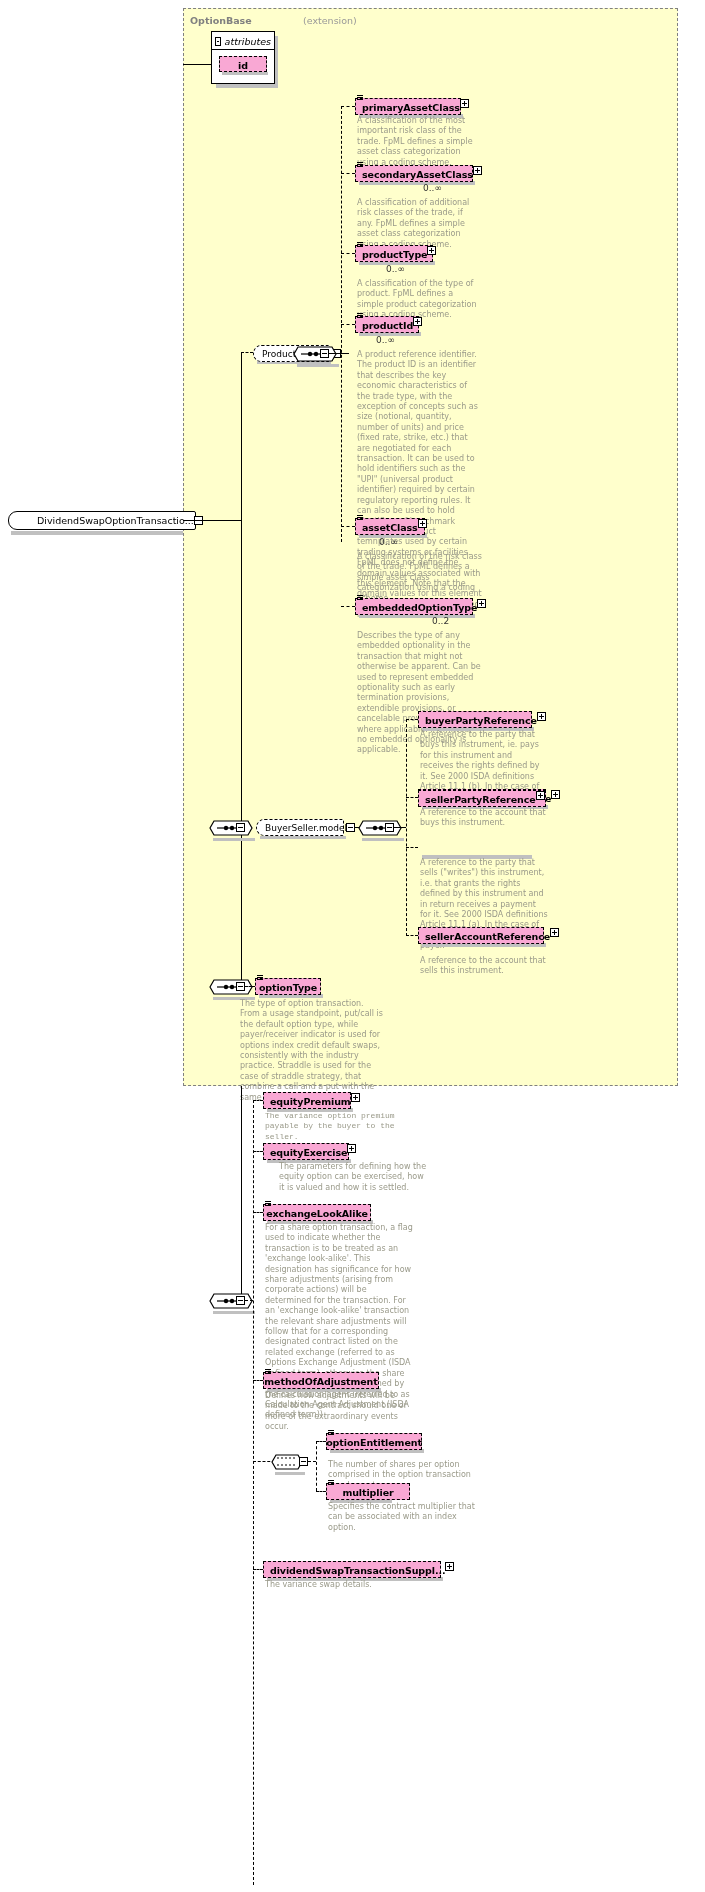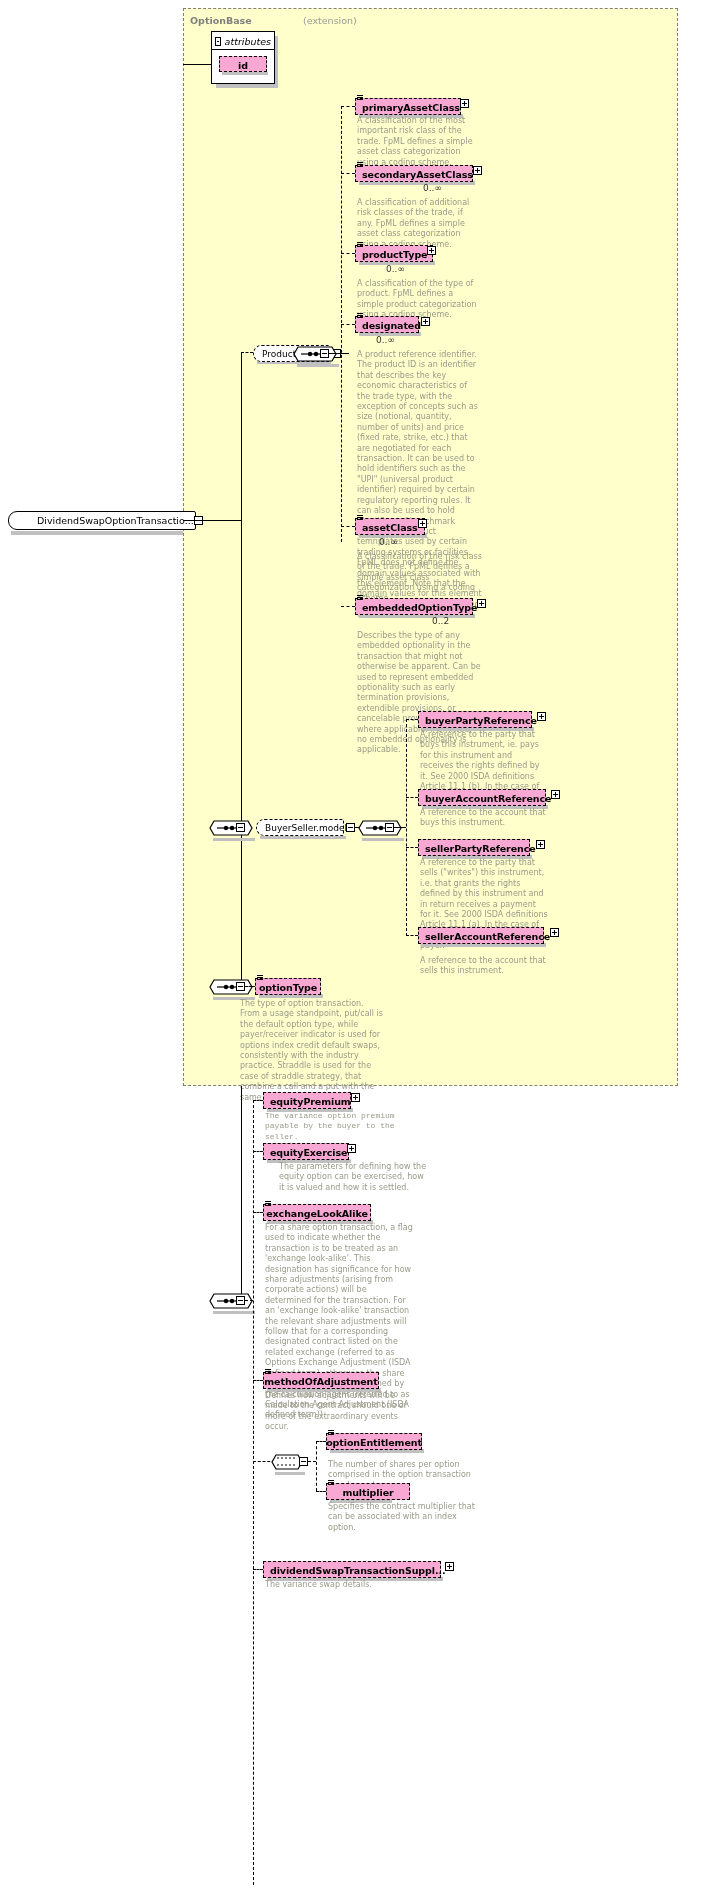--- a/index.html
+++ b/index.html
@@ -280,21 +280,21 @@
       <i></i>
       <i></i>
       <i></i>
     </div>
   <div class="card" style="left:386px; top:264px;">0..∞</div>
   <div class="doc" style="left:357px; top:279px; width:122px;">A classification of the type of product. FpML defines a simple product categorization using a coding scheme.</div>
 
   <div class="ln-h dash" style="left:341px; top:324px; width:14px;"></div>
   <div class="shadow" style="left:359px; top:332px; width:62px; height:4px;"></div>
   <div class="node optional" style="left:355px; top:316px; width:64px;">
-    <span class="lbl">designated</span>
+    <span class="lbl">productId</span>
     <span class="pm plus" style="margin-left:auto;"></span>
   </div>
   <div class="typeglyph" style="left:357px; top:313px;">
       <i></i>
       <i></i>
       <i></i>
     </div>
   <div class="card" style="left:376px; top:335px;">0..∞</div>
   <div class="doc" style="left:357px; top:350px; width:125px;">A product reference identifier. The product ID is an identifier that describes the key economic characteristics of the trade type, with the exception of concepts such as size (notional, quantity, number of units) and price (fixed rate, strike, etc.) that are negotiated for each transaction. It can be used to hold identifiers such as the "UPI" (universal product identifier) required by certain regulatory reporting rules. It can also be used to hold identifiers of benchmark products or product temnplates used by certain trading systems or facilities. FpML does not define the domain values associated with this element. Note that the domain values for this element are not strictly an enumerated list.</div>
 
@@ -369,21 +369,21 @@
   <div class="ln-h dash" style="left:406px; top:797px; width:12px;"></div>
   <div class="shadow" style="left:422px; top:805px; width:126px; height:4px;"></div>
   <div class="node optional" style="left:418px; top:789px; width:128px;">
     <span class="lbl">buyerAccountReference</span>
     <span class="pm plus" style="margin-left:auto;"></span>
   </div>
   <div class="doc" style="left:420px; top:808px; width:128px;">A reference to the account that buys this instrument.</div>
 
   <div class="ln-h dash" style="left:406px; top:847px; width:12px;"></div>
   <div class="shadow" style="left:422px; top:855px; width:110px; height:4px;"></div>
-  <div class="node optional" style="left:418px; top:839px; width:112px;">
+  <div class="node optional" style="left:418px; top:790px; width:128px;">
     <span class="lbl">sellerPartyReference</span>
     <span class="pm plus" style="margin-left:auto;"></span>
   </div>
   <div class="doc" style="left:420px; top:858px; width:128px;">A reference to the party that sells ("writes") this instrument, i.e. that grants the rights defined by this instrument and in return receives a payment for it. See 2000 ISDA definitions Article 11.1 (a). In the case of FRAs this is the floating rate payer.</div>
 
   <div class="ln-h dash" style="left:406px; top:935px; width:12px;"></div>
   <div class="shadow" style="left:422px; top:943px; width:124px; height:4px;"></div>
   <div class="node optional" style="left:418px; top:927px; width:126px;">
     <span class="lbl">sellerAccountReference</span>
     <span class="pm plus" style="margin-left:auto;"></span>

